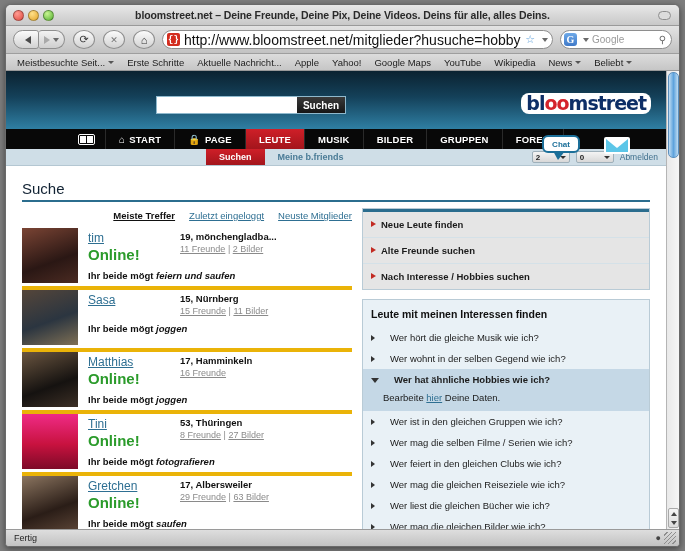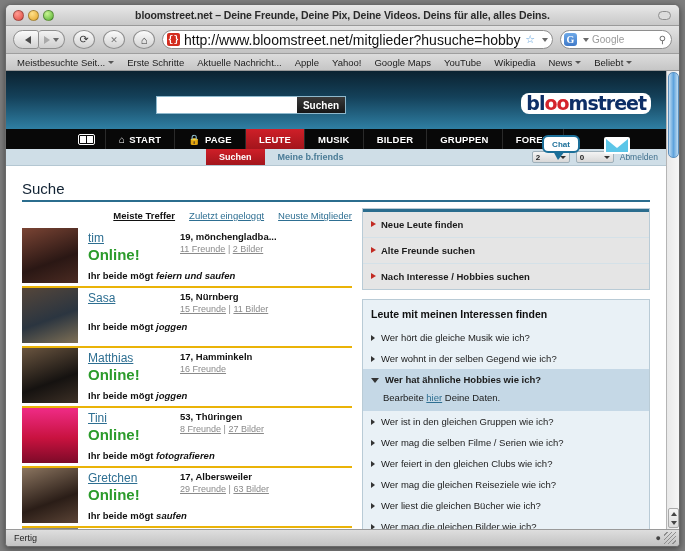--- a/index.html
+++ b/index.html
@@ -228,21 +228,21 @@
   .layout { display:flex; gap: 10px; }
   .col-left { width: 330px; flex:none; }
   .col-right { flex: 1; }
 
   .sort-row { display:flex; justify-content:flex-end; gap: 14px; padding: 2px 0 7px 0; }
   .sort-row a { font-size: 9.5px; color: #2e6f92; text-decoration: underline; cursor:pointer; }
   .sort-row a.active { color: #111; font-weight: bold; }
 
   
   .user-row {
-    display:flex; border-bottom: 2px solid #eab308;
+    display:flex; border-bottom: 4px solid #eab308;
     min-height: 55px; padding-bottom: 3px; margin-bottom: 0;
   }
   .thumb { width: 56px; height: 55px; flex:none; margin-right: 10px; background:#222; }
   .urow-body { flex:1; padding-top: 3px; }
   .urow-top { display:flex; }
   .urow-l { width: 92px; }
   .urow-r { flex:1; }
   .uname { font-size: 12px; color: #2e6f92; text-decoration: underline; font-weight: normal; cursor:pointer; }
   .online { font-size: 15px; color: #2b9b2b; font-weight: bold; margin-top: 1px; }
   .uage { font-size: 9.5px; color: #111; font-weight: bold; }
@@ -260,21 +260,21 @@
     cursor:pointer;
   }
   .acc-item:last-child { border-bottom: none; }
   .arw { width:0;height:0;border-top:3.5px solid transparent;border-bottom:3.5px solid transparent;
          border-left:5px solid #c22a22; margin-top:2px; flex:none; }
 
   .panel2 { border:1px solid #b9cbd6; background:#e9f1f6; }
   .panel2-head { font-size: 10.5px; font-weight: bold; color:#111; padding: 8px 8px 7px 8px; }
   .q-item {
     padding: 5px 8px; font-size: 9.5px; color:#1b1b1b;
-    display:flex; align-items:flex-start; gap:6px; cursor:pointer;
+    display:flex; align-items:flex-start; gap:15px; cursor:pointer;
   }
   .q-item .arw2 { width:0;height:0;border-top:3px solid transparent;border-bottom:3px solid transparent;
                   border-left:4px solid #333; margin-top:3px; flex:none; }
   .q-item.sel { background: #c5d8e6; font-weight: bold; }
   .q-item.sel .arw2 { border-left:4px solid transparent; border-right:4px solid transparent;
                       border-top:5px solid #333; border-bottom:none; margin-top:4px; }
   .q-sub { padding: 2px 8px 8px 20px; font-size: 9.5px; color:#1b1b1b; background:#c5d8e6; }
   .q-sub a { color:#2e6f92; text-decoration: underline; }
 
   

